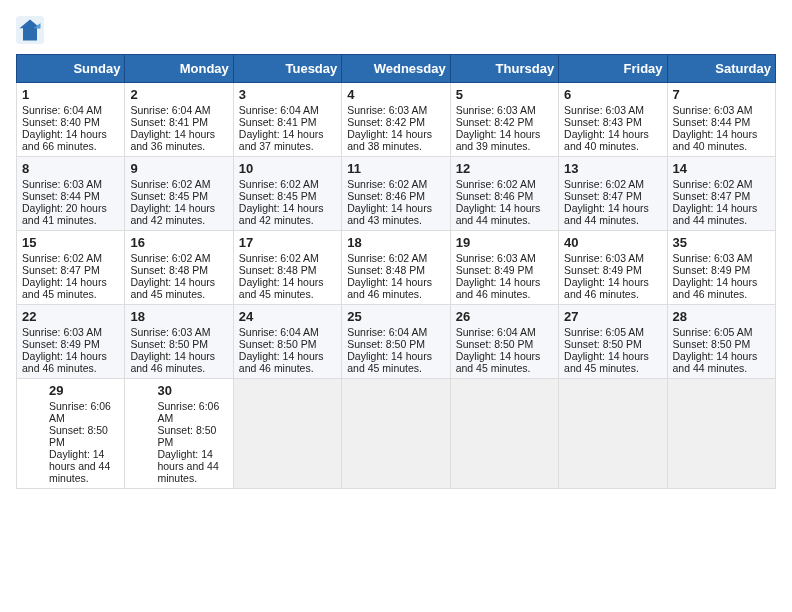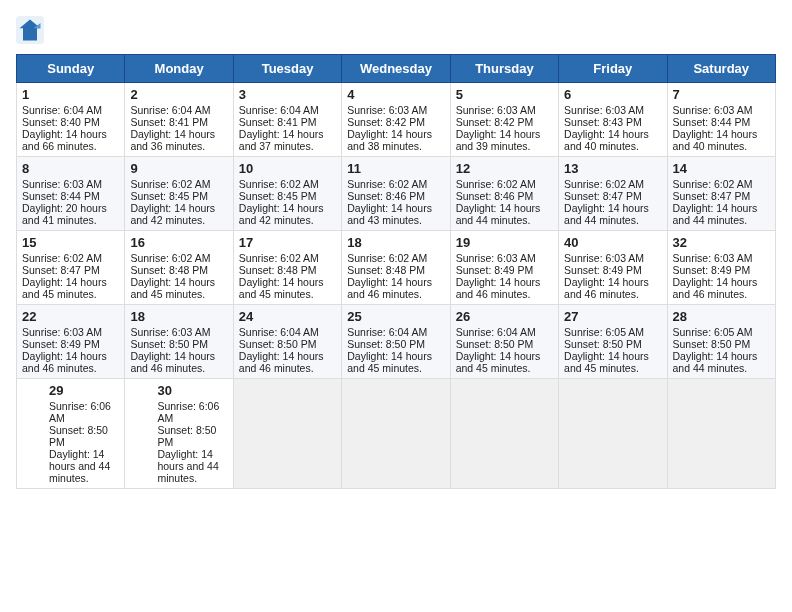--- a/index.html
+++ b/index.html
@@ -57,21 +57,21 @@
       border-collapse: collapse;
       border: 1px solid #ccc;
     }
     .calendar th {
       background-color: #2b6cb0;
       color: #fff;
       font-size: 13px;
       font-weight: bold;
       padding: 6px 4px;
       border: 1px solid #1a4a8a;
-      text-align: center;
+      text-align: right;
     }
     .calendar td {
       vertical-align: top;
       padding: 4px 5px;
       border: 1px solid #ddd;
       font-size: 10.5px;
       color: #222;
       width: 14.28%;
       min-height: 80px;
       background: #fff;
@@ -249,21 +249,21 @@
           <div>Sunset: 8:49 PM</div>
           <div>Daylight: 14 hours and 46 minutes.</div>
         </td>
         <td>
           <span class="day-num">40</span>
           <div>Sunrise: 6:03 AM</div>
           <div>Sunset: 8:49 PM</div>
           <div>Daylight: 14 hours and 46 minutes.</div>
         </td>
         <td>
-          <span class="day-num">32</span>
+          <span class="day-num">35</span>
           <div>Sunrise: 6:03 AM</div>
           <div>Sunset: 8:49 PM</div>
           <div>Daylight: 14 hours and 46 minutes.</div>
         </td>
       </tr>
       <tr>
         <td>
           <span class="day-num">22</span>
           <div>Sunrise: 6:03 AM</div>
           <div>Sunset: 8:49 PM</div>

